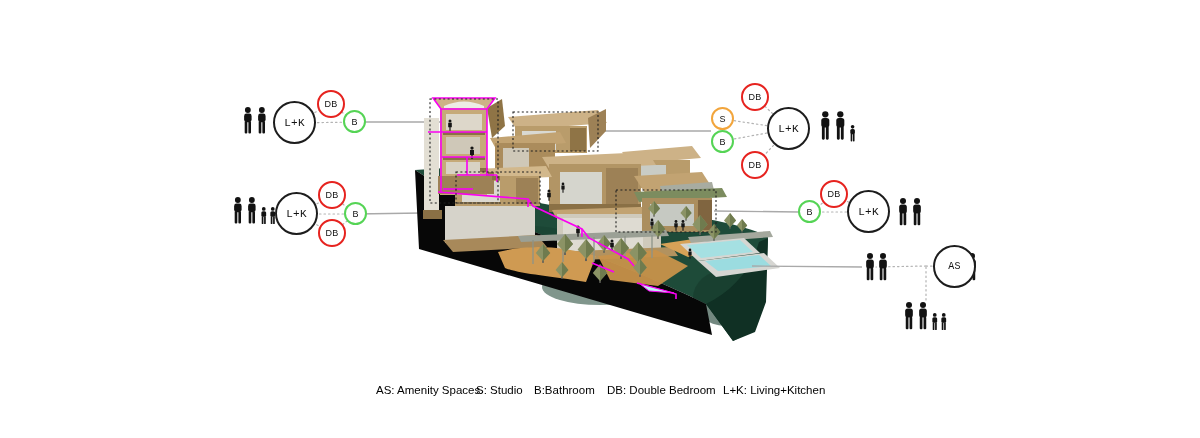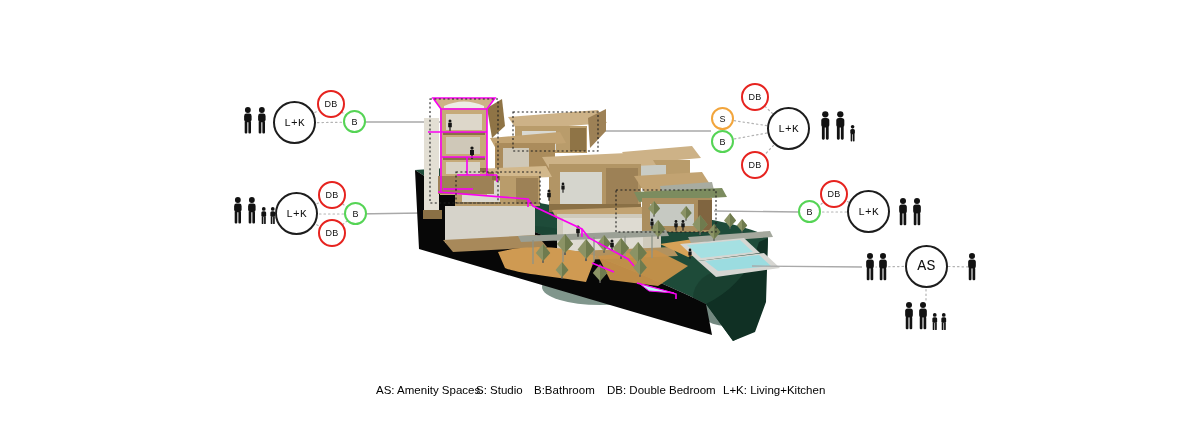--- a/index.html
+++ b/index.html
@@ -268,21 +268,21 @@
   <div class="circle c-med" style="left:741px;top:83px">DB</div>
   <div class="circle c-sm c-org" style="left:711px;top:107px">S</div>
   <div class="circle c-sm" style="left:711px;top:130px">B</div>
   <div class="circle c-med" style="left:741px;top:151px">DB</div>
   <div class="circle c-big" style="left:767px;top:107px">L+K</div>
 
   <div class="circle c-sm" style="left:798px;top:200px">B</div>
   <div class="circle c-med" style="left:820px;top:180px">DB</div>
   <div class="circle c-big" style="left:847px;top:190px">L+K</div>
 
-  <div class="circle c-big" style="left:905px;top:245px;font-size:15px">AS</div>
+  <div class="circle c-big" style="left:933px;top:245px;font-size:10px">AS</div>
 
   <div class="legend">
     <span style="left:376px">AS: Amenity Spaces</span>
     <span style="left:476px">S: Studio</span>
     <span style="left:534px">B:Bathroom</span>
     <span style="left:607px">DB: Double Bedroom</span>
     <span style="left:723px">L+K: Living+Kitchen</span>
   </div>
 
 </div>

